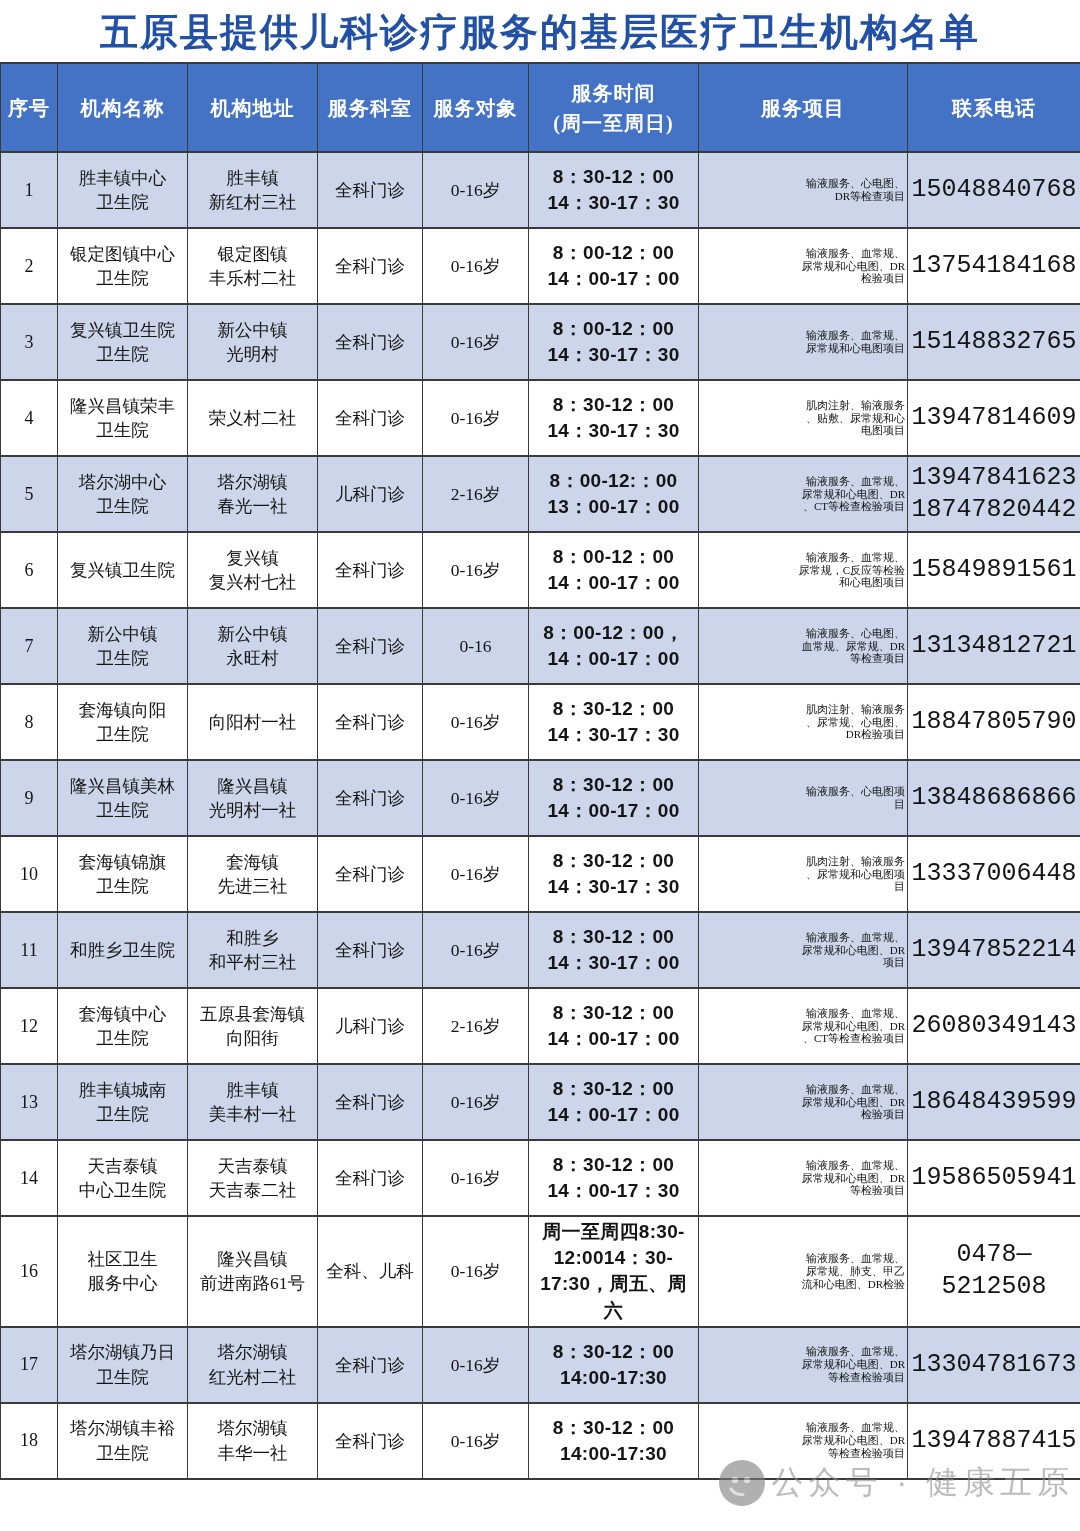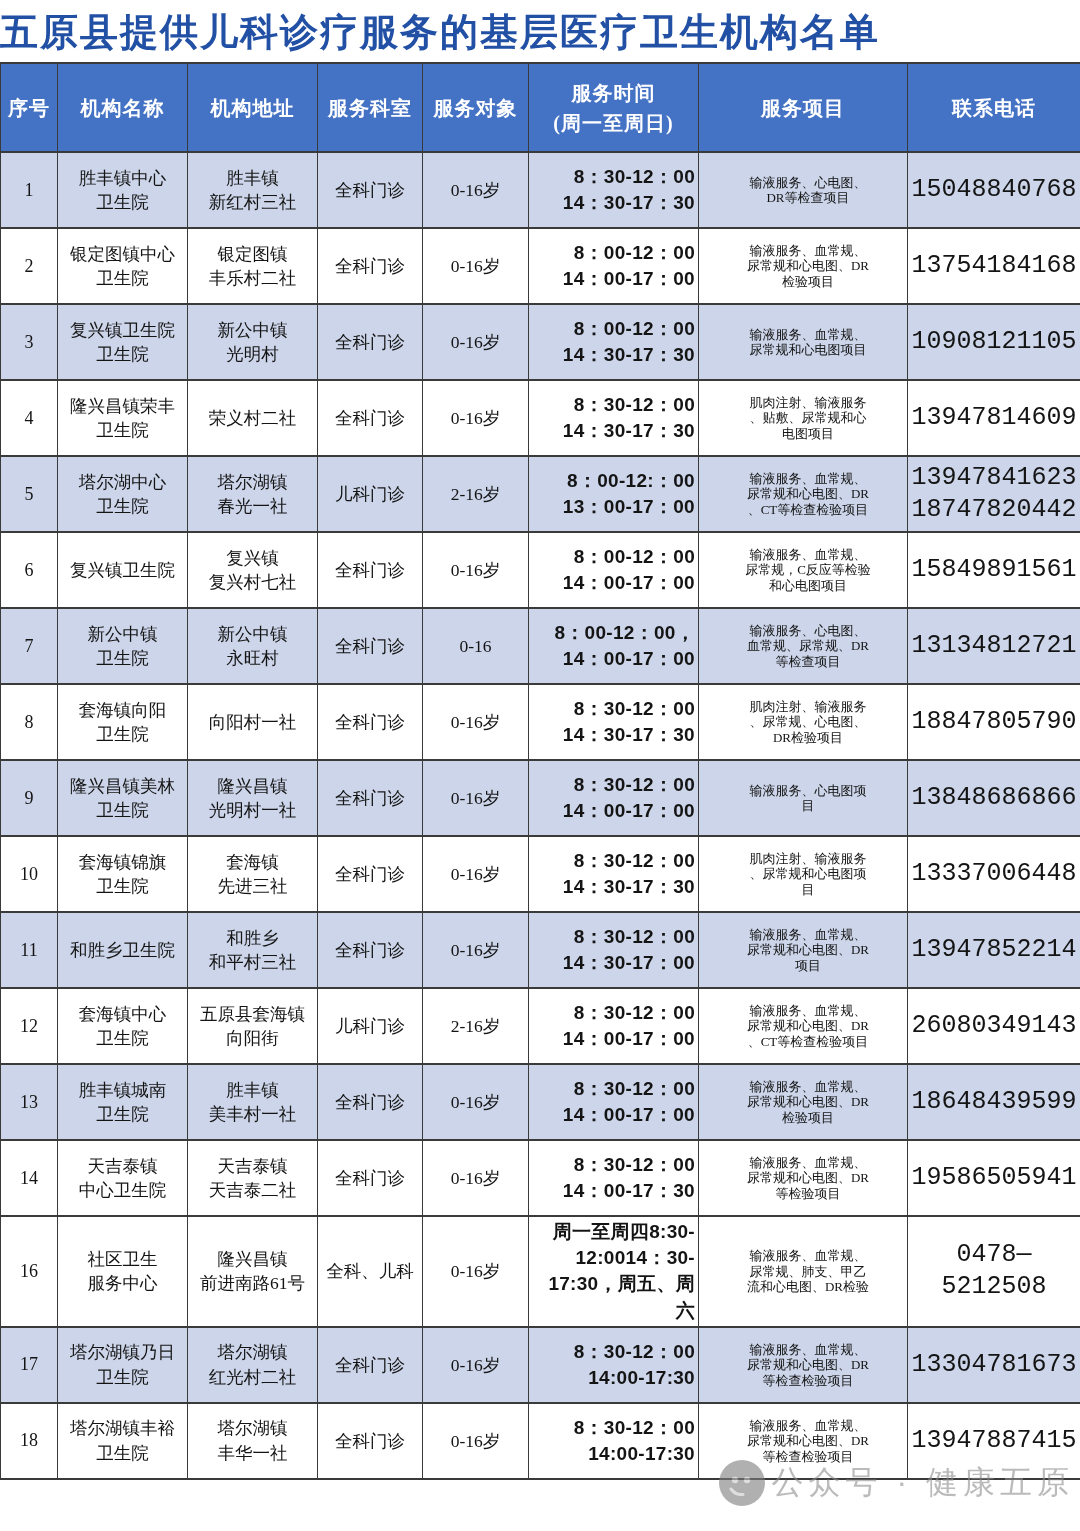--- a/index.html
+++ b/index.html
@@ -19,21 +19,21 @@
     height:1531px;
     background:#ffffff;
     overflow:hidden;
     font-family:"Liberation Serif","DejaVu Serif",serif;
     color:var(--text-color);
   }
   .title{
     margin:0;
     height:62px;
     line-height:64px;
-    text-align:left;
+    text-align:center;
     font-size:38px;
     font-weight:bold;
     letter-spacing:2px;
     color:var(--title-color);
     white-space:nowrap;
   }
   table.tbl{
     width:1080px;
     border-collapse:collapse;
     table-layout:fixed;
@@ -65,25 +65,24 @@
   td.col-name,td.col-address,td.col-department,td.col-target{
     font-size:17.5px;
     line-height:1.4;
   }
   td.col-time{
     font-size:19px;
     line-height:1.38;
     font-family:"Liberation Sans","DejaVu Sans",sans-serif;
     font-weight:600;
     letter-spacing:0.3px;
+  }
+  td.col-services{
     text-align:right;
-  }
-  td.col-services{
-    text-align:center;
-    font-size:13px;
+    font-size:11px;
     line-height:1.18;
     padding-left:12px;
     padding-right:2px;
   }
   td.col-phone{
     font-size:25px;
     font-family:Liberation Mono, monospace;
     line-height:1.3;
   }
   .watermark{
@@ -172,21 +171,21 @@
           <td class="col-name">复兴镇卫生院
 卫生院</td>
           <td class="col-address">新公中镇
 光明村</td>
           <td class="col-department">全科门诊</td>
           <td class="col-target">0-16岁</td>
           <td class="col-time">8：00-12：00
 14：30-17：30</td>
           <td class="col-services">输液服务、血常规、
 尿常规和心电图项目</td>
-          <td class="col-phone">10908121105</td>
+          <td class="col-phone">15148832765</td>
         </tr>
         <tr class="even">
           <td class="col-no">4</td>
           <td class="col-name">隆兴昌镇荣丰
 卫生院</td>
           <td class="col-address">荣义村二社</td>
           <td class="col-department">全科门诊</td>
           <td class="col-target">0-16岁</td>
           <td class="col-time">8：30-12：00
 14：30-17：30</td>

